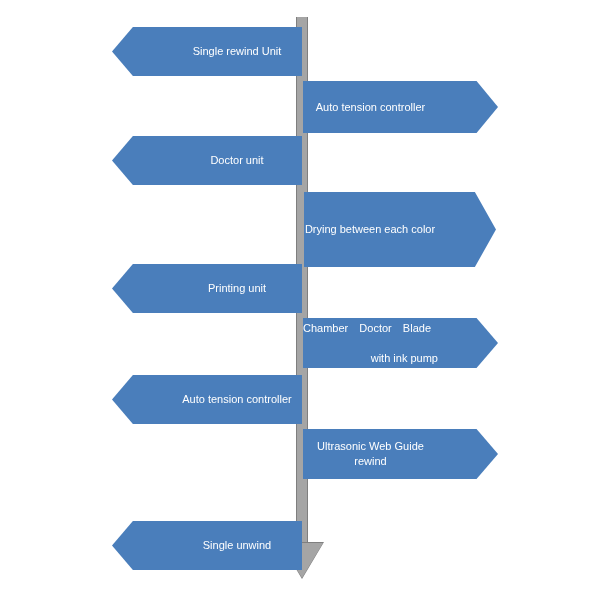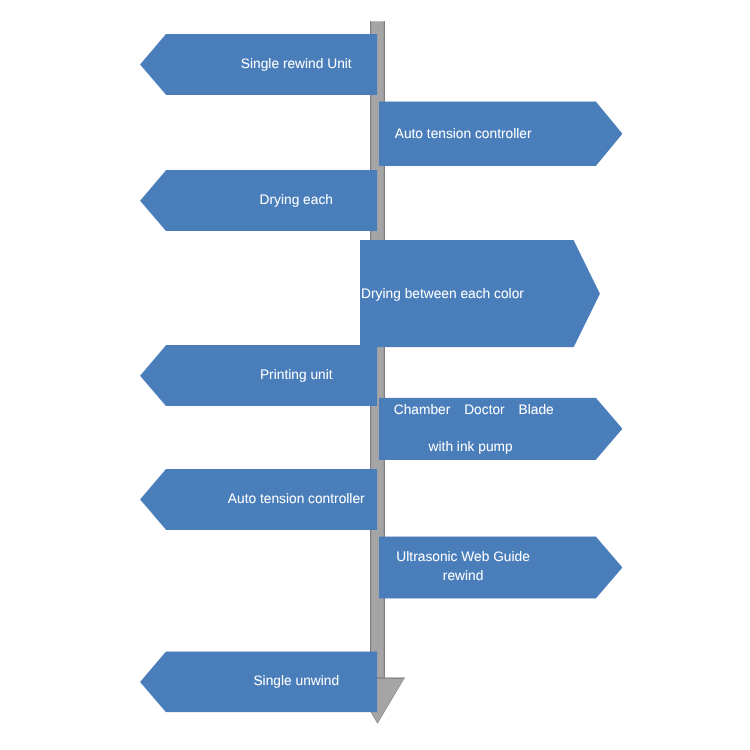--- a/index.html
+++ b/index.html
@@ -68,68 +68,67 @@
     color: #ffffff;
     font-size: 11px;
     line-height: 15px;
     text-align: center;
     font-family: "Liberation Sans", sans-serif;
     white-space: pre-line;
   }
   .arrow.right .arrow-label.justify {
     text-align: left;
     width: 100%;
-    padding-left: 12px;
     box-sizing: border-box;
   }
   .arrow.right .arrow-label.justify .ln1 {
     display: block;
     text-align: justify;
     text-align-last: justify;
     width: 128px;
   }
   .arrow.right .arrow-label.justify .ln2 {
     display: block;
-    text-align: center;
+    text-align: right;
   }
 </style>
 </head>
 <body>
 
 <div id="diagram-canvas">
 
   <div class="shaft" style="left:296px; top:17px; width:12px; height:528px;"></div>
   <div class="shaft-head-outline" style="left:280px; top:542px;"></div>
   <div class="shaft-head" style="left:281px; top:543px;"></div>
 
   <div class="arrow left" style="left:112px; top:27px; width:190px; height:49px;">
     <span class="arrow-label">Single rewind Unit</span>
   </div>
 
   <div class="arrow left" style="left:112px; top:136px; width:190px; height:49px;">
-    <span class="arrow-label">Drying each</span>
+    <span class="arrow-label">Doctor unit</span>
   </div>
 
-  <div class="arrow left" style="left:112px; top:276px; width:190px; height:49px;">
+  <div class="arrow left" style="left:112px; top:264px; width:190px; height:49px;">
     <span class="arrow-label">Printing unit</span>
   </div>
 
   <div class="arrow left" style="left:112px; top:375px; width:190px; height:49px;">
     <span class="arrow-label">Auto tension controller</span>
   </div>
 
   <div class="arrow left" style="left:112px; top:485px; width:190px; height:49px;margin-top:36px;">
     <span class="arrow-label">Single unwind</span>
   </div>
 
   <div class="arrow right" style="left:303px; top:81px; width:195px; height:52px;">
     <span class="arrow-label">Auto tension controller</span>
   </div>
 
-  <div class="arrow right" style="left:288px; top:192px; width:192px; height:86px;">
+  <div class="arrow right" style="left:304px; top:192px; width:192px; height:75px;">
     <span class="arrow-label">Drying between each color</span>
   </div>
 
   <div class="arrow right" style="left:303px; top:318px; width:195px; height:50px;">
     <span class="arrow-label justify">
       <span class="ln1">Chamber   Doctor   Blade</span>
       <span class="ln2">with ink pump</span>
     </span>
   </div>
 

